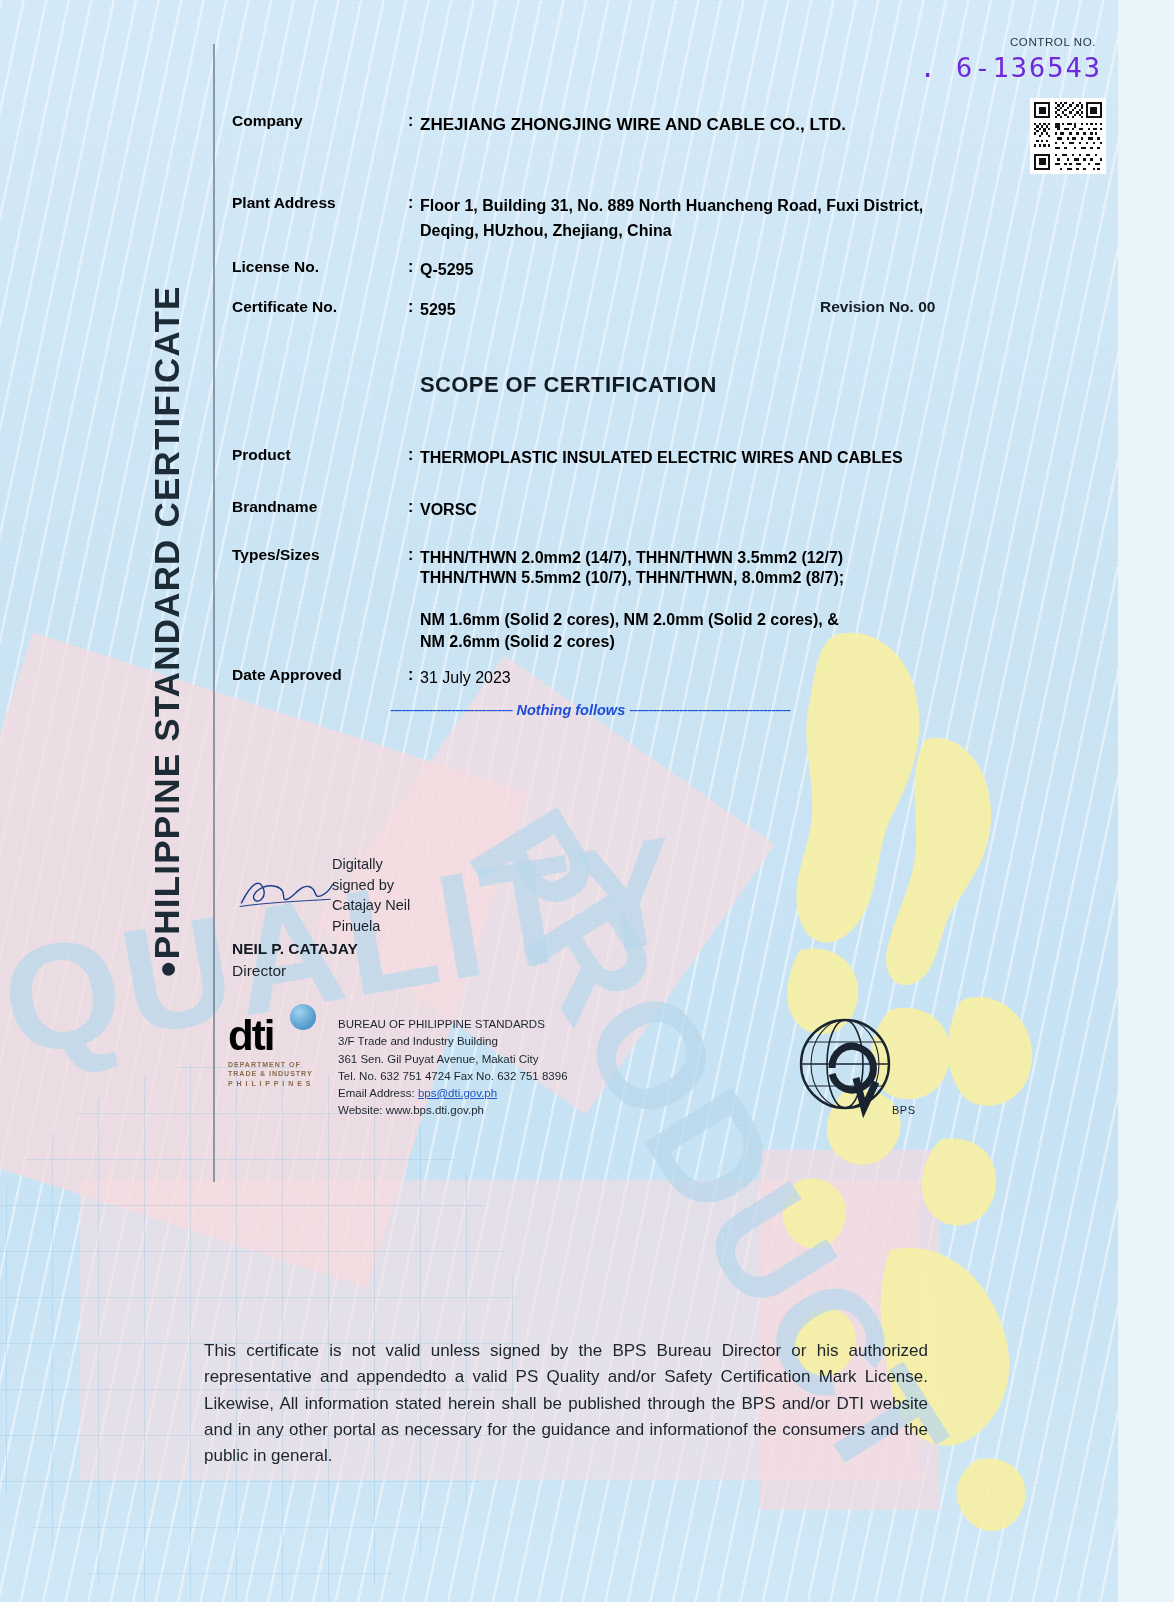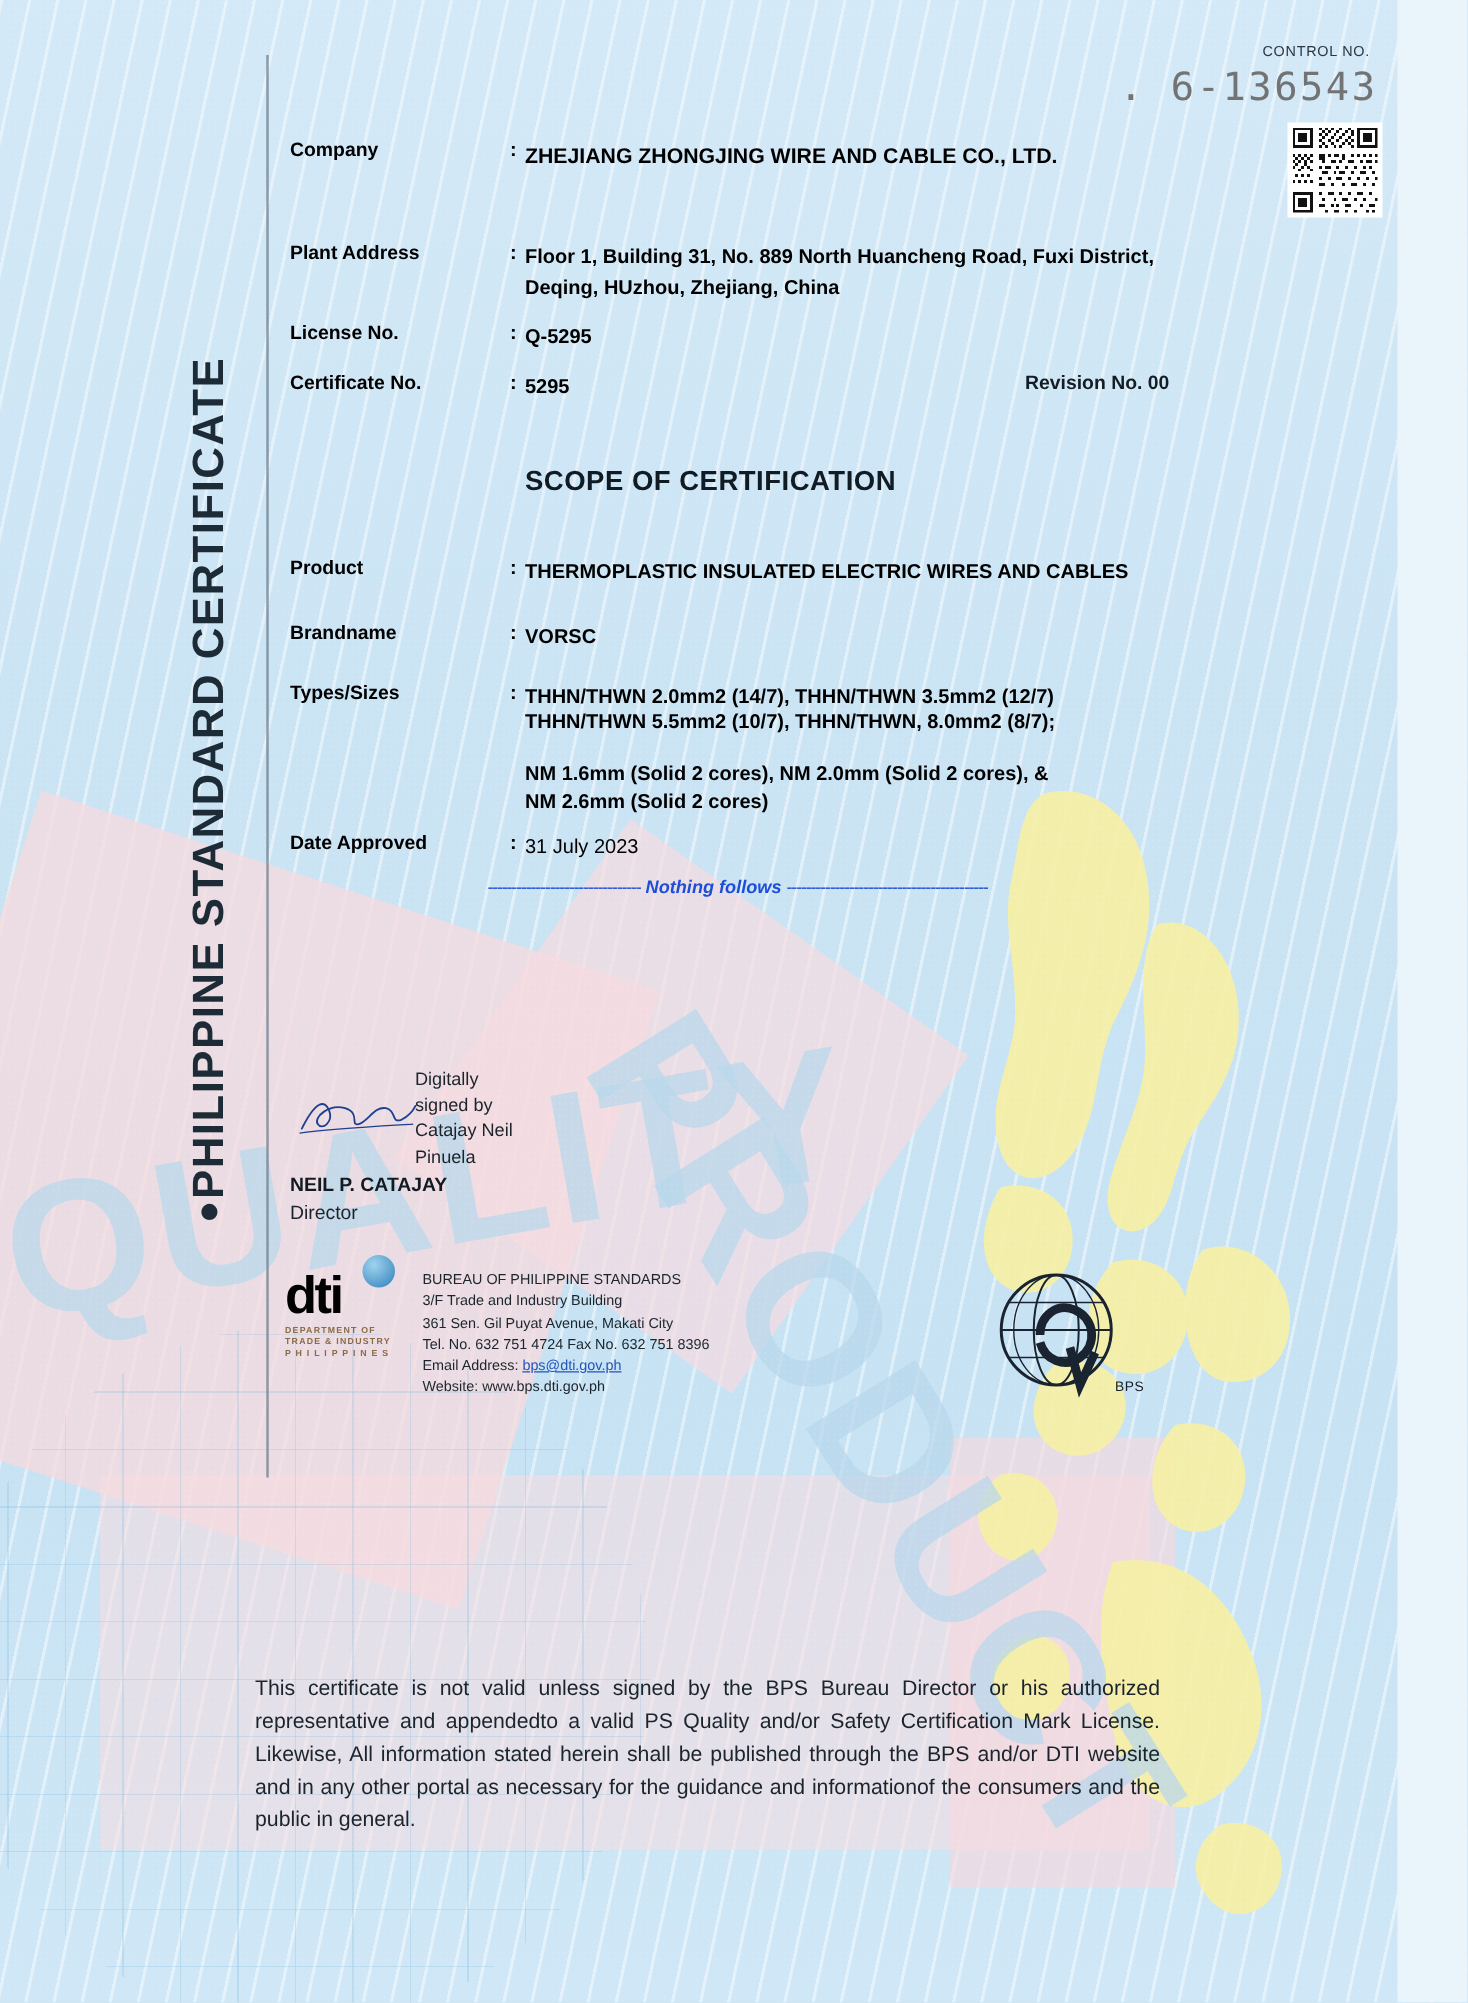--- a/index.html
+++ b/index.html
@@ -42,21 +42,21 @@
   .sidetitle{
     position:absolute;left:-243px;top:612px;width:820px;text-align:center;
     transform:rotate(-90deg);
     font-size:35px;font-weight:bold;letter-spacing:1.2px;color:#1d2b36;
     white-space:nowrap;
   }
   .sidetitle .dot{font-size:30px;vertical-align:2px;}
 
   
   .ctrl-label{position:absolute;right:78px;top:36px;font-size:11.5px;letter-spacing:.6px;color:#2a3640;}
-  .ctrl-no{position:absolute;right:72px;top:52px;font-size:31px;letter-spacing:2px;color:#737373;
+  .ctrl-no{position:absolute;right:72px;top:52px;font-size:27px;letter-spacing:2px;color:#6d28d9;
      font-family:"DejaVu Sans Mono", monospace;}
 
   
   .qr{position:absolute;right:68px;top:98px;width:76px;height:76px;background:#fff;padding:4px;box-sizing:border-box;}
   .flabel{position:absolute;left:232px;font-weight:bold;font-size:15.5px;color:#000000;}
   .fcolon{position:absolute;left:408px;font-weight:bold;}
   .fval{position:absolute;left:420px;font-weight:bold;line-height:1.55;}
 
   .scope-title{position:absolute;left:420px;top:372px;font-size:22px;font-weight:bold;letter-spacing:.4px;color:#111b23;}
 

